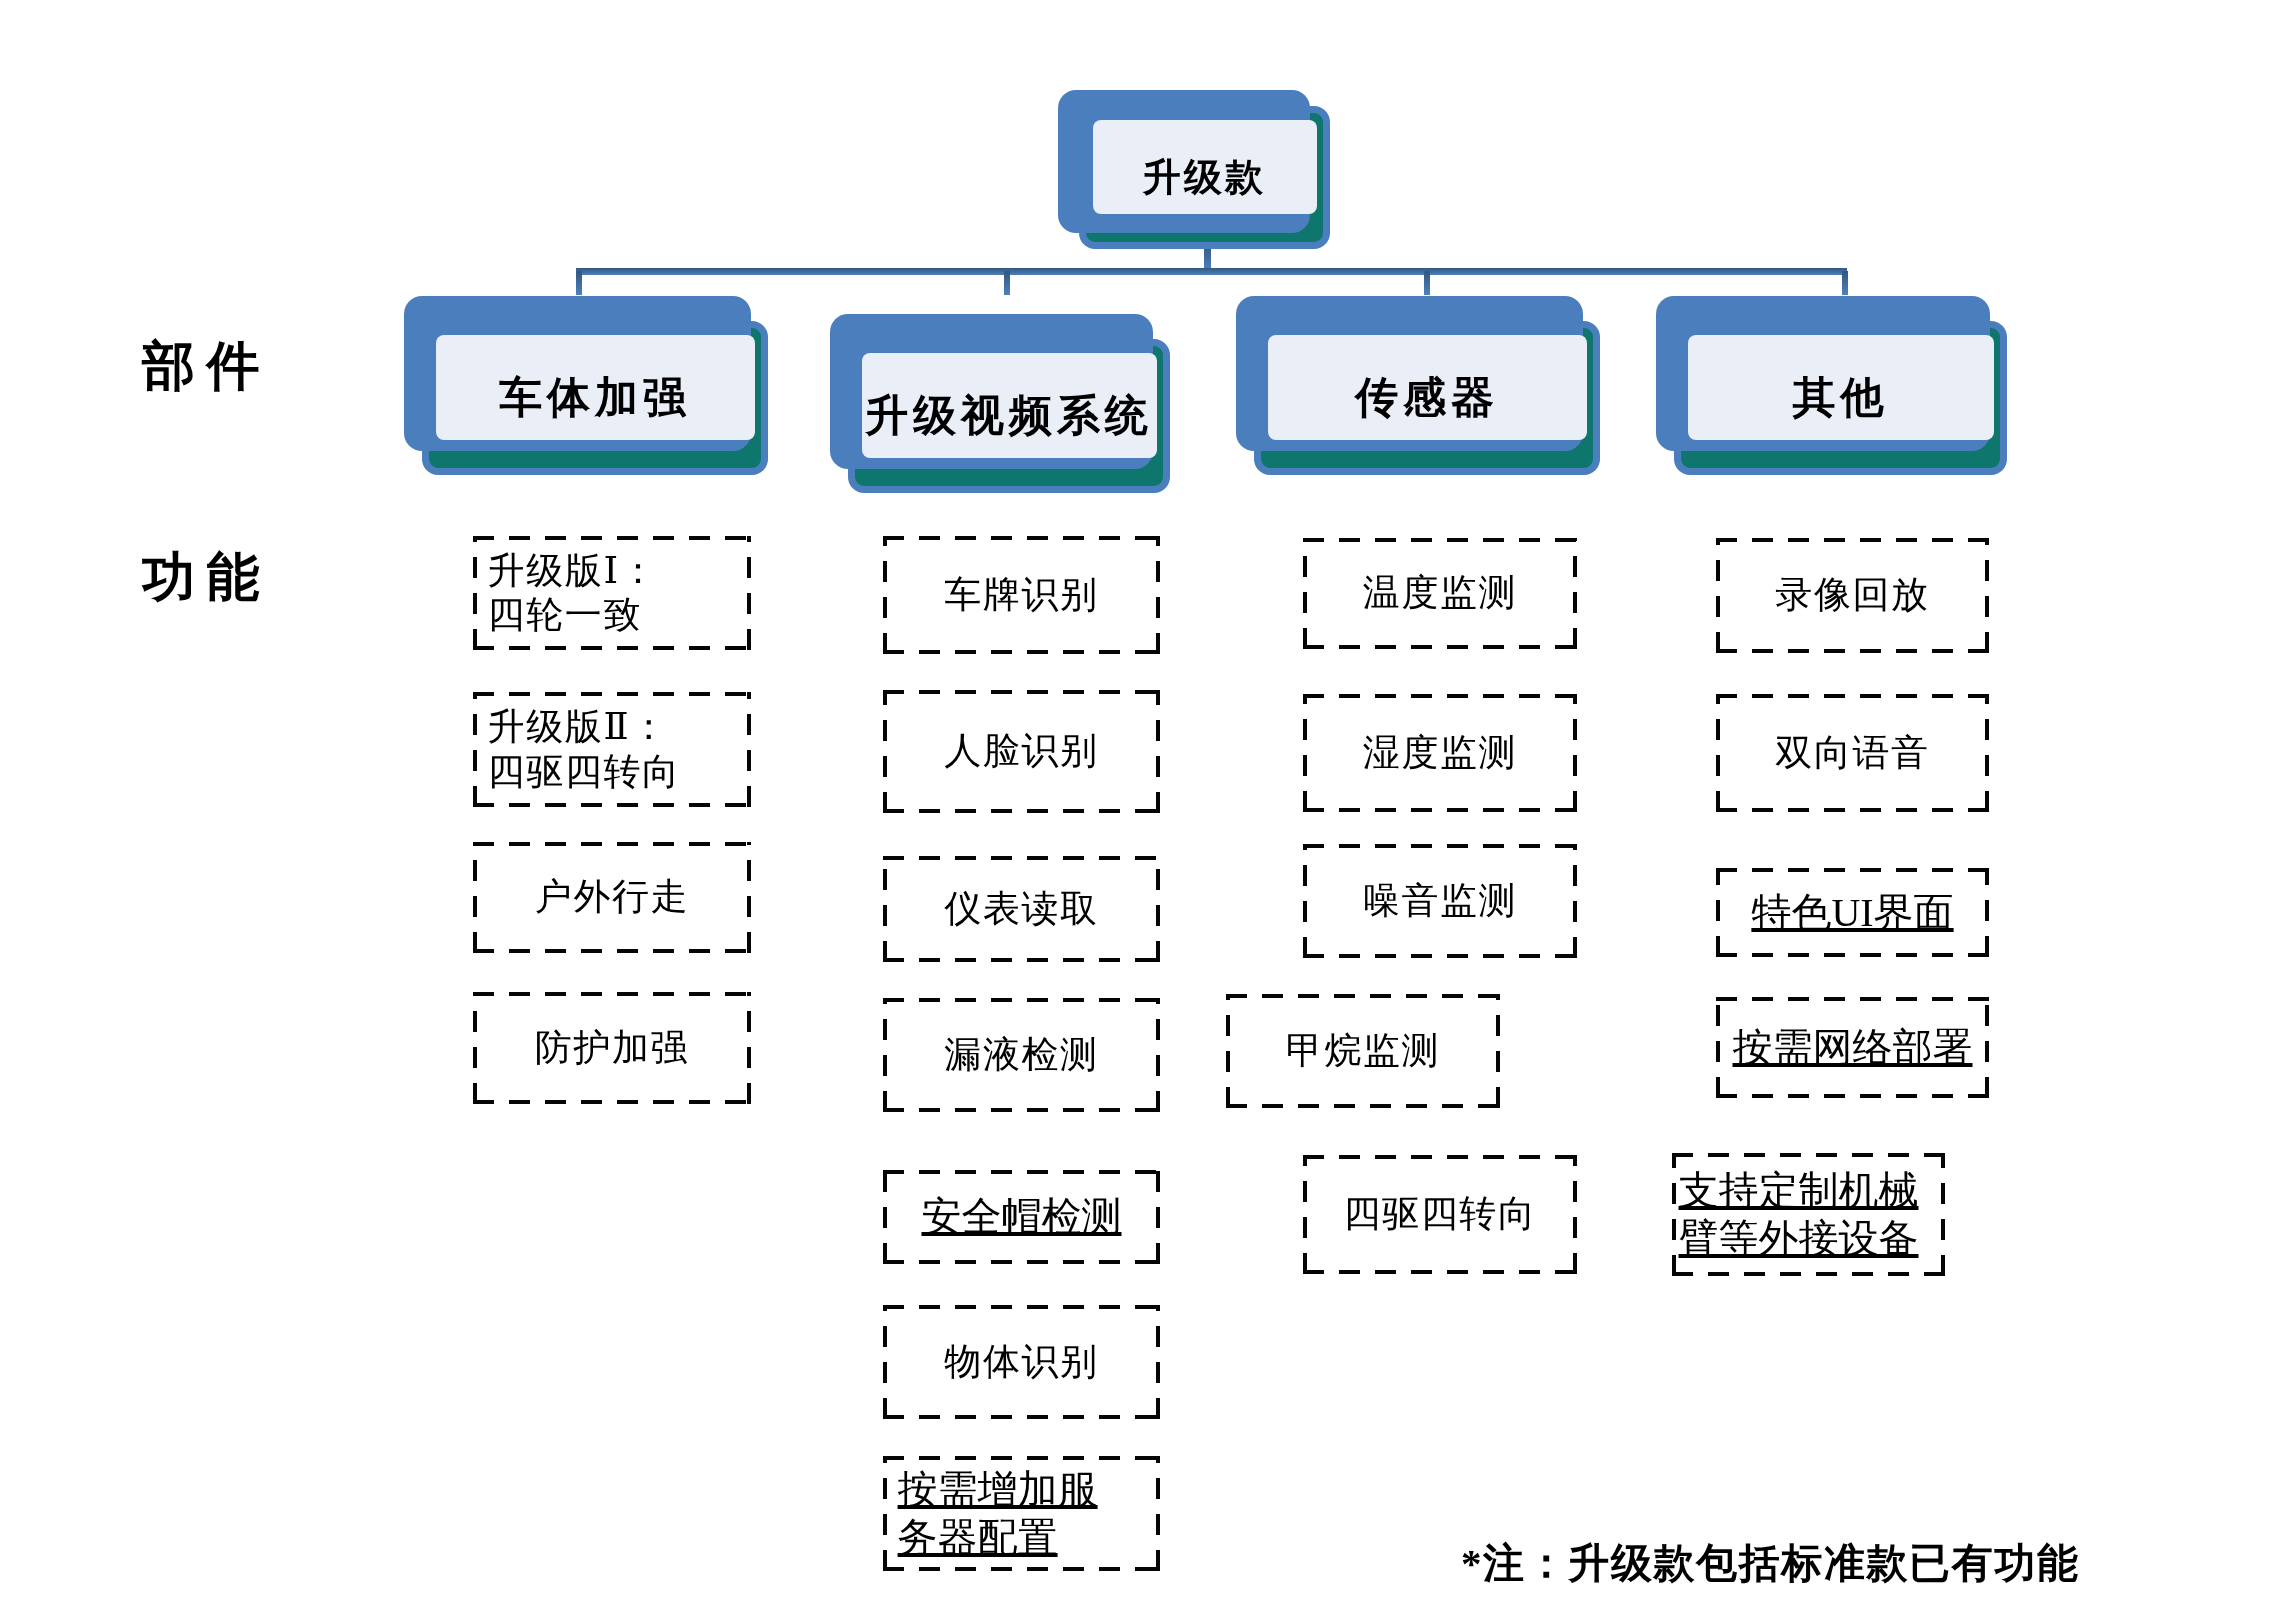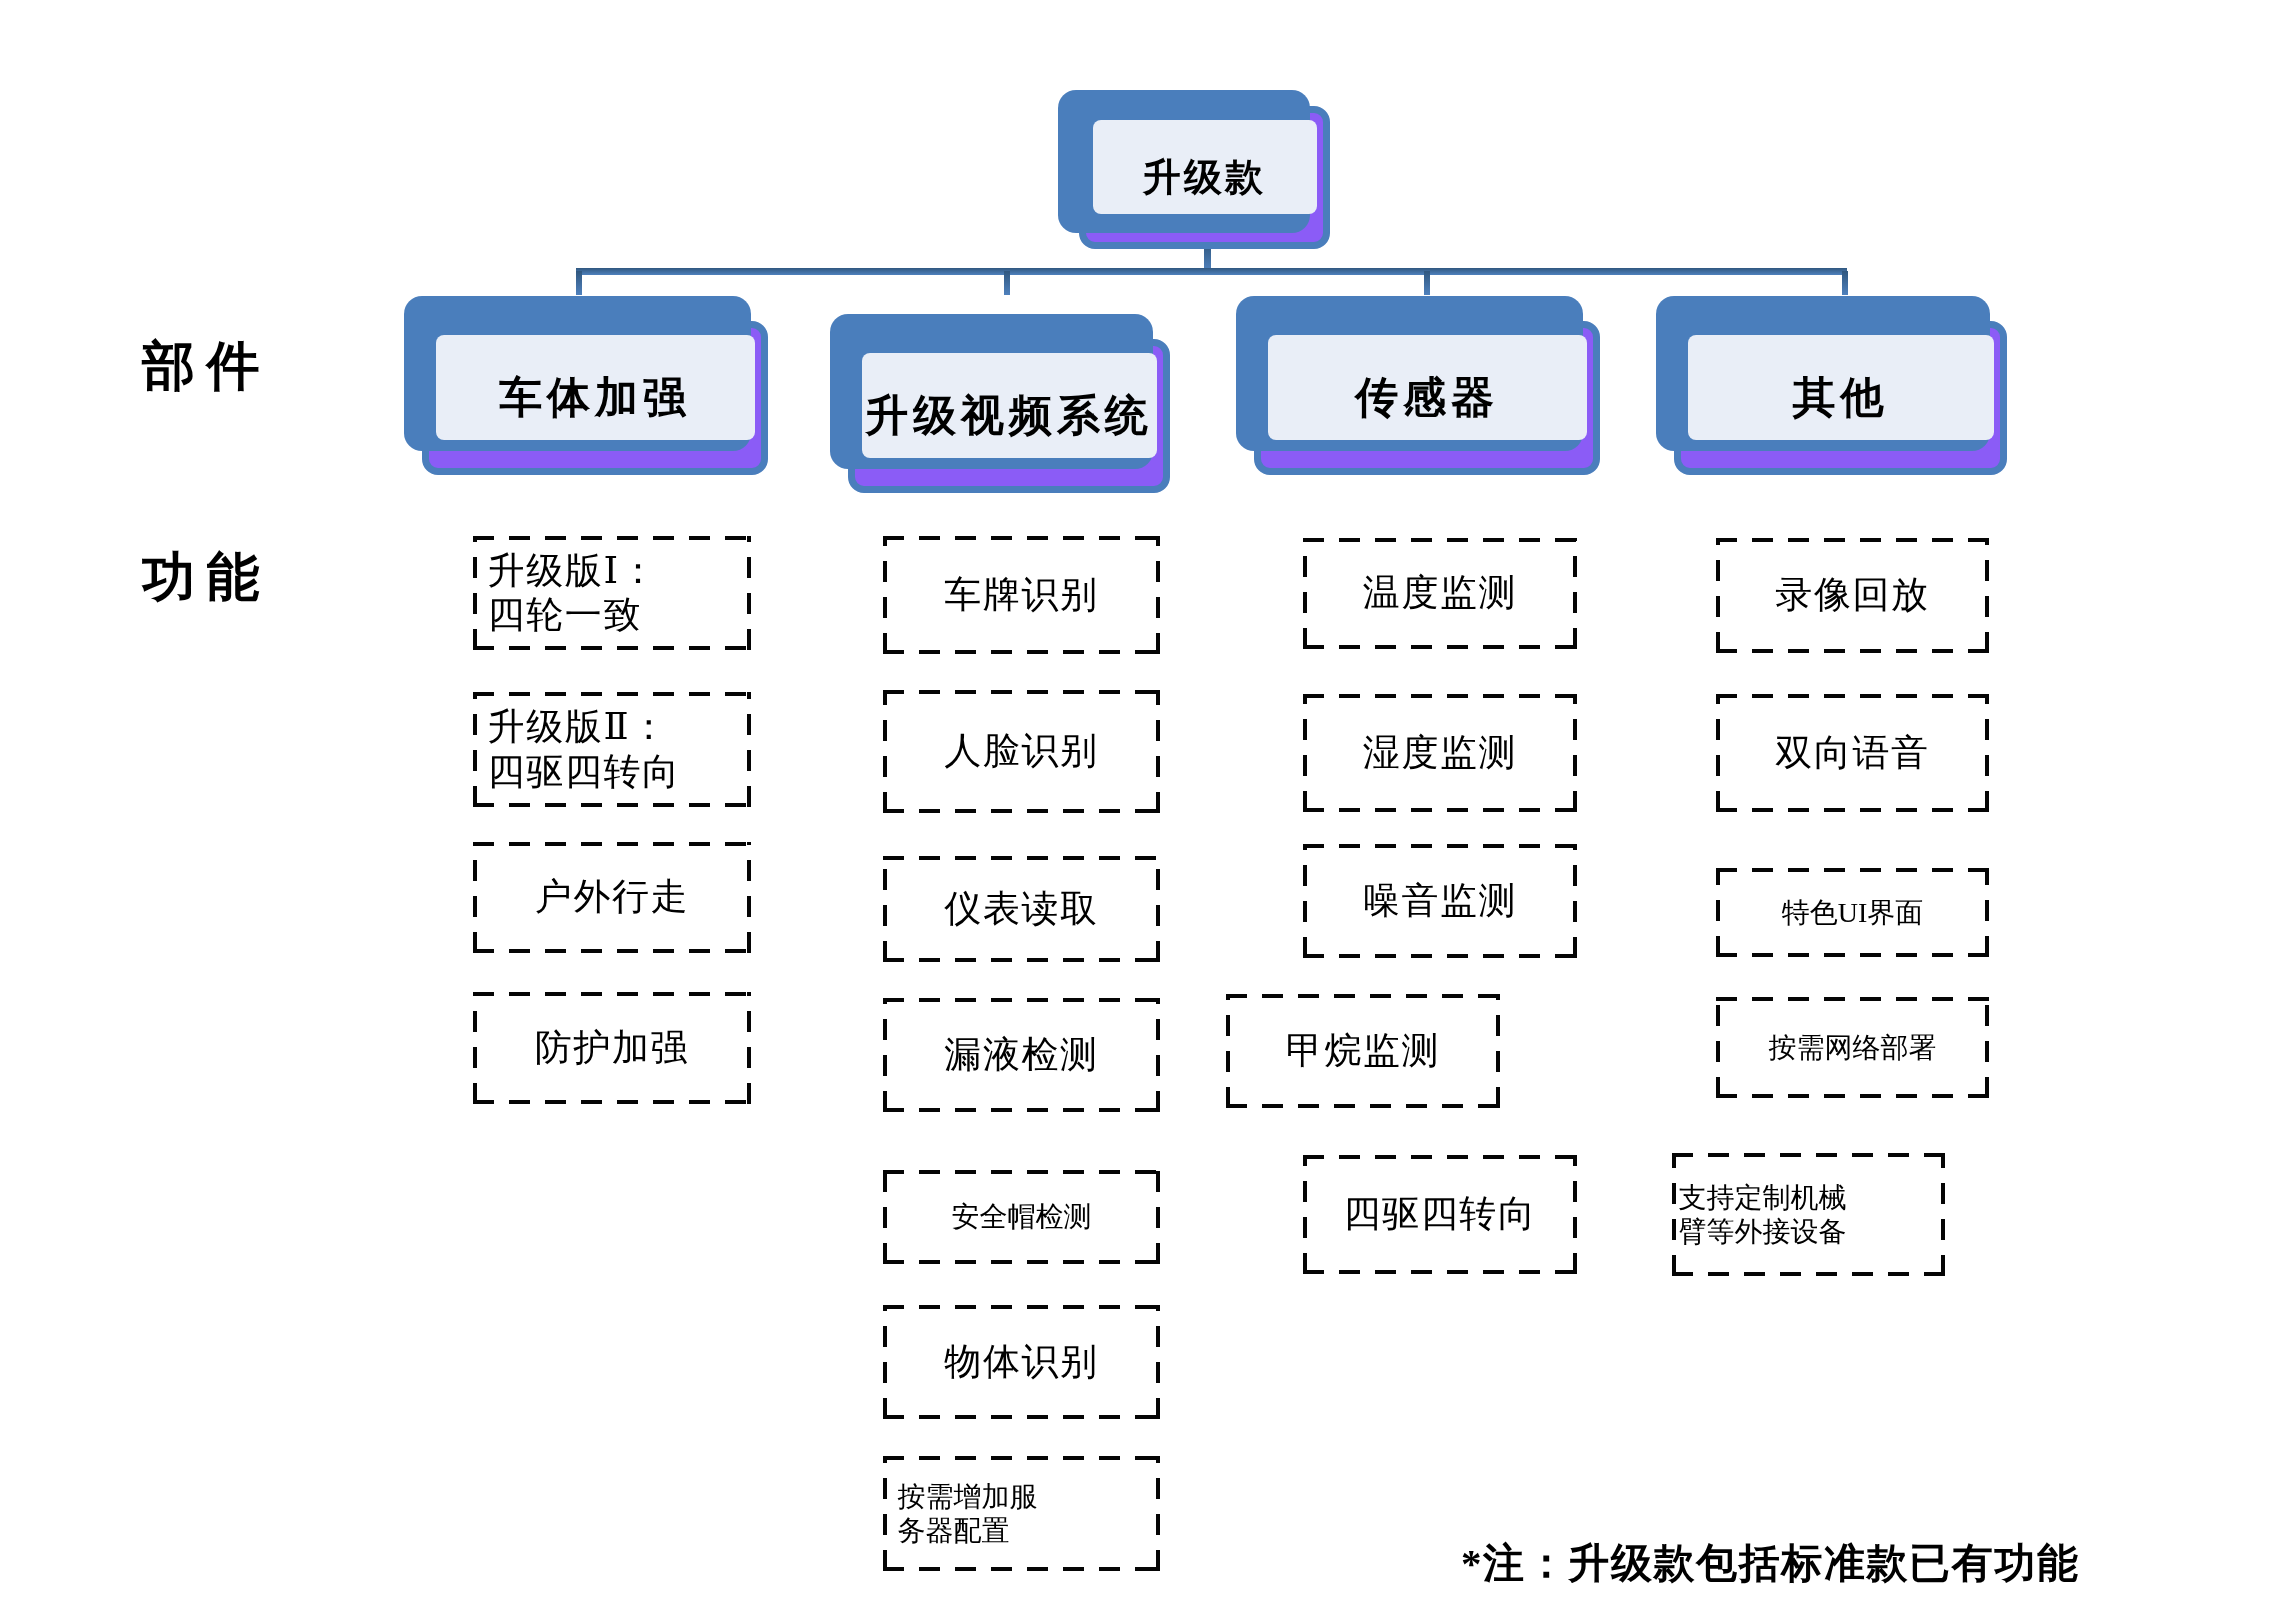--- a/index.html
+++ b/index.html
@@ -3,21 +3,21 @@
 <meta charset="utf-8">
 <style>
   html,body{margin:0;padding:0;background:#ffffff;}
   .canvas{
     position:relative;width:2273px;height:1623px;background:#ffffff;overflow:hidden;
     font-family:"Liberation Serif","DejaVu Serif",serif;color:#000;
   }
 
   
   .node{
-    position:absolute;background:#8b5cf6;border:7.3px solid #4a7ebc;border-radius:16px;
+    position:absolute;background:#0f766e;border:7.3px solid #4a7ebc;border-radius:16px;
     display:flex;align-items:center;justify-content:center;z-index:2;
   }
   .node::before{ 
     content:"";position:absolute;left:-25px;top:-32px;
     width:calc(100% + 14.6px);height:calc(100% + 14.6px);
     background:#4a7ebc;border-radius:18px;z-index:-1;
   }
   .node-top::before{left:-28px;top:-23.5px;}
   .node::after{ 
     content:"";position:absolute;left:6.5px;right:6.5px;top:6.5px;bottom:28px;
@@ -38,21 +38,21 @@
     background-image:
       repeating-linear-gradient(90deg,#050505 0 21px,transparent 21px 36px),
       repeating-linear-gradient(90deg,#050505 0 21px,transparent 21px 36px),
       repeating-linear-gradient(0deg,#050505 0 21px,transparent 21px 36px),
       repeating-linear-gradient(0deg,#050505 0 21px,transparent 21px 36px);
     background-size:100% 4px,100% 4px,4px 100%,4px 100%;
     background-position:0 0,0 100%,0 0,100% 0;
     background-repeat:no-repeat;
   }
   .fbox.al{justify-content:flex-start;text-align:left;padding-left:14.6px;box-sizing:border-box;}
-  .fbox.sm{font-size:28px;letter-spacing:0;}
+  .fbox.sm{font-size:40px;letter-spacing:0;text-decoration:underline;}
 
   
   .rowlab{position:absolute;font-size:53px;font-weight:bold;letter-spacing:11.4px;z-index:2;}
   .footnote{position:absolute;font-size:41px;font-weight:bold;letter-spacing:1.6px;z-index:2;}
 </style>
 </head>
 <body>
 
 <div class="canvas">
 

